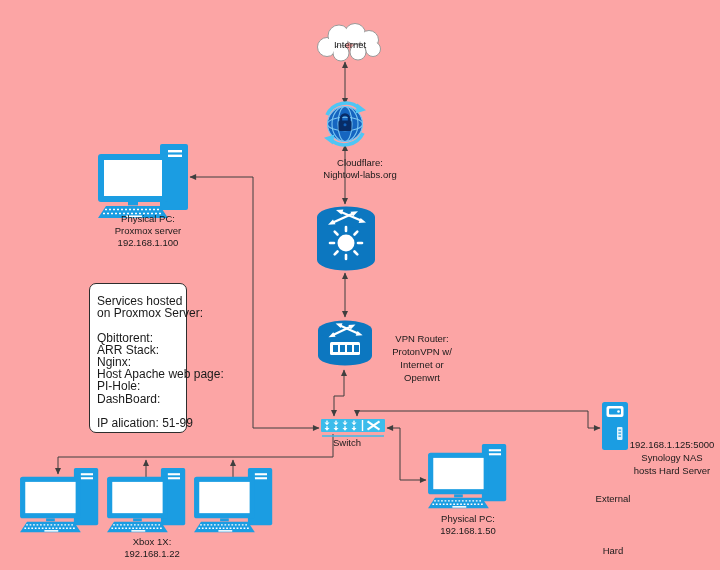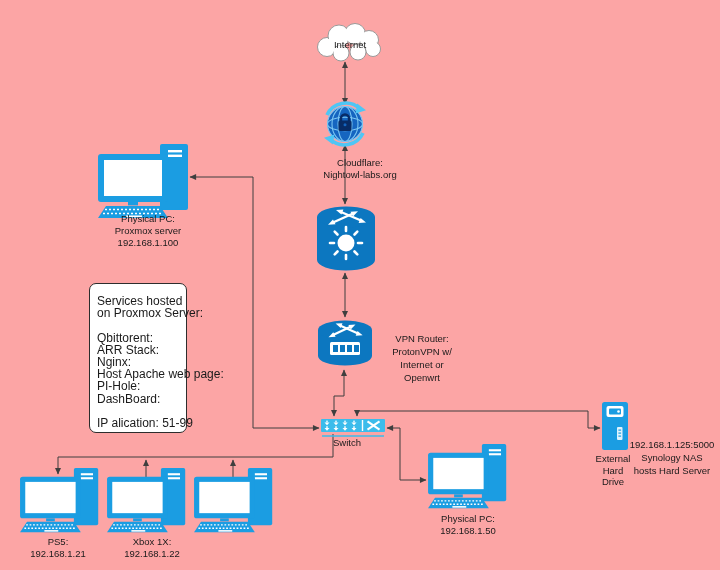--- a/index.html
+++ b/index.html
@@ -3,21 +3,21 @@
 <meta charset="utf-8">
 <style>
   html,body{margin:0;padding:0;background:#ffffff;}
   #canvas{position:relative;width:720px;height:570px;background:#fca5a5;overflow:hidden;
           font-family:"Liberation Sans",sans-serif;}
   #wires{position:absolute;left:0;top:0;z-index:1;}
   .lbl{position:absolute;z-index:3;font-size:9.5px;line-height:12px;color:#1a1a1a;
        text-align:center;white-space:nowrap;}
   .lbl div{height:12px;}
   .lbl.lh13 div{height:13px;line-height:13px;}
-  .lbl.lh115 div{height:11.5px;line-height:11.5px;}
+  .lbl.lh115 div{height:11.5px;line-height:11.5px;margin-top:40px;}
   #services-box{position:absolute;left:89px;top:283px;width:98px;height:150px;z-index:2;
        background:#ffffff;border:1.4px solid #2d2d2d;border-radius:7px;box-sizing:border-box;
        padding:11px 6px 0 7px;}
   #services-box .sline{font-size:12px;line-height:12.2px;height:12.2px;color:#1a1a1a;
        text-align:left;white-space:nowrap;}
 </style>
 </head>
 <body>
 
 <div id="canvas">
@@ -203,24 +203,20 @@
   <div class="lbl" style="left:317px;top:437px;width:60px;">
     <div>Switch</div>
   </div>
 
   <div class="lbl" style="left:98px;top:213px;width:100px;">
     <div>Physical PC:</div>
     <div>Proxmox server</div>
     <div>192.168.1.100</div>
   </div>
 
-  <div class="lbl" style="left:18px;top:536px;width:80px;">
-    <div>PS5:</div>
-    <div>192.168.1.21</div>
-  </div>
 
   <div class="lbl" style="left:110px;top:536px;width:84px;">
     <div>Xbox 1X:</div>
     <div>192.168.1.22</div>
   </div>
 
 
   <div class="lbl" style="left:418px;top:513px;width:100px;">
     <div>Physical PC:</div>
     <div>192.168.1.50</div>

